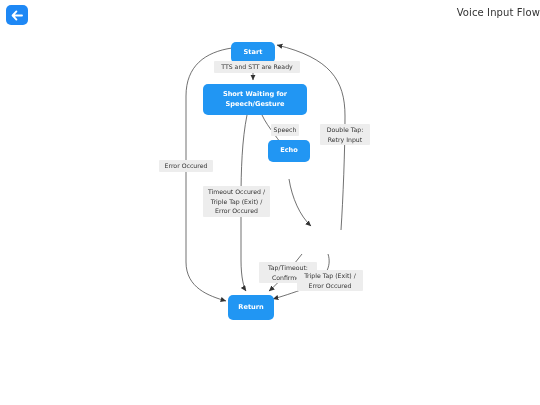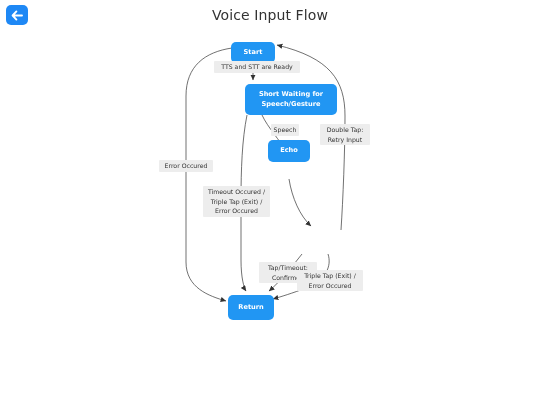--- a/index.html
+++ b/index.html
@@ -32,22 +32,22 @@
     padding: 0;
   }
   .back-btn svg { display: block; }
 
   
   .diagram-title {
     position: absolute;
     left: 0;
     top: 7px;
     width: 540px;
-    text-align: center;
-    font-size: 14px;
+    text-align: right;
+    font-size: 10px;
     color: #333333;
     letter-spacing: .1px;
   }
 
   
   .canvas {
     position: absolute;
     left: 0; top: 0;
     width: 540px; height: 405px;
   }
@@ -70,21 +70,21 @@
     align-items: center;
     justify-content: center;
     text-align: center;
     line-height: 1.45;
     box-sizing: border-box;
     padding: 2px 6px;
     cursor: pointer;
     white-space: pre-line;
   }
   .node.n-start        { left: 231px; top: 30px;  width: 44px;  height: 21px; margin-top: 12px; }
-  .node.n-shortwait    { left: 203px; top: 84px;  width: 92px; height: 31px; margin-left: 42px; }
+  .node.n-shortwait    { left: 203px; top: 84px;  width: 104px; height: 31px; }
   .node.n-echo         { left: 268px; top: 140px; width: 42px;  height: 22px; }
   .node.n-shortgesture { left: 271px; top: 230px; width: 108px; height: 24px; }
   .node.n-return       { left: 228px; top: 295px; width: 46px;  height: 25px; }
 
   
   .edge-label {
     position: absolute;
     background: #ededed;
     color: #333333;
     font-size: 6.2px;

